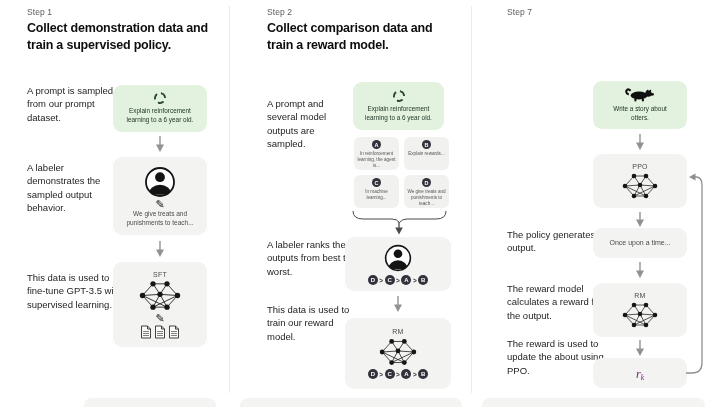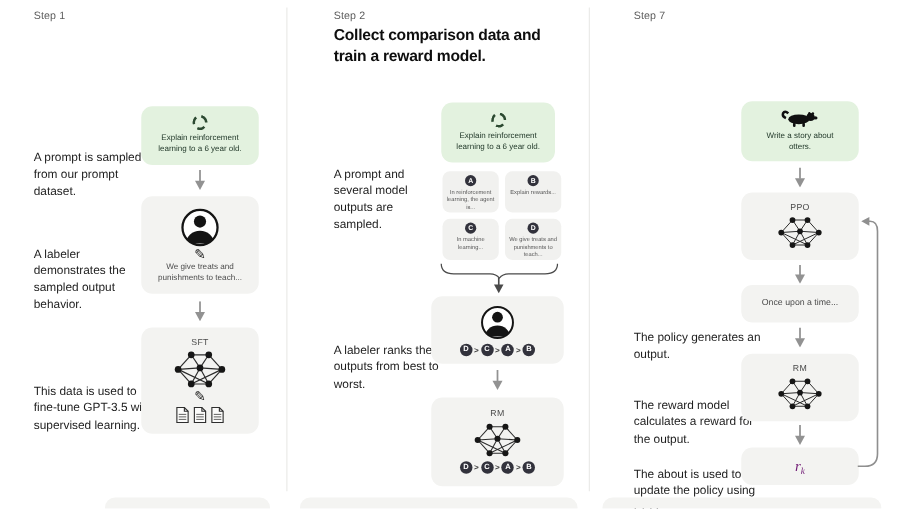--- a/index.html
+++ b/index.html
@@ -2,21 +2,21 @@
 <html><head>
 <meta charset="utf-8">
 <style>
   html,body{margin:0;padding:0;background:#ffffff;}
   .canvas{position:relative;width:720px;height:407px;background:#ffffff;overflow:hidden;
           font-family:"Liberation Sans",sans-serif;padding-left:33px;-webkit-font-smoothing:antialiased;}
   .abs{position:absolute;}
   .divider{position:absolute;top:6px;bottom:14px;width:1px;background:#ebebe9;}
   .step-label{font-size:8.5px;color:#5c5c5c;letter-spacing:.1px;}
   .heading{font-size:12.5px;font-weight:700;color:#0e0e0e;line-height:1.32;letter-spacing:-.2px;}
-  .side-text{font-size:9.5px;color:#1d1d1d;line-height:1.4;margin-top:36px;}
+  .side-text{font-size:9.5px;color:#1d1d1d;line-height:1.4;}
   .box{position:absolute;border-radius:9px;display:flex;flex-direction:column;
        align-items:center;justify-content:center;text-align:center;}
   .green{background:#e3f2df;}
   .grey{background:#f3f3f1;}
   .green-text{font-size:6.4px;color:#22392a;line-height:1.35;margin-top:3px;}
   .grey-text{font-size:6.5px;color:#4c4c4c;line-height:1.35;}
   .box-label{font-size:7px;color:#4a4a4a;letter-spacing:.3px;}
   .sample-icon{width:12px;height:12px;border:2px dashed #2c4a31;border-radius:50%;
                transform:rotate(18deg);box-sizing:border-box;}
   .pen{font-size:11px;color:#161616;line-height:1;}
@@ -39,20 +39,21 @@
 </style>
 </head>
 <body>
 
 <div class="canvas">
 
   <div class="divider" style="left:229px"></div>
   <div class="divider" style="left:471px"></div>
 
   <div class="abs step-label" style="left:27px;top:7px">Step 1</div>
+  <div class="abs heading" style="left:27px;top:20px;width:196px">Collect demonstration data and train a supervised policy.</div>
 
   <div class="abs side-text" style="left:27px;top:84px;width:88px">A prompt is sampled from our prompt dataset.</div>
   <div class="box green" style="left:113px;top:85px;width:94px;height:47px">
     <span class="sample-icon"></span>
     <div class="green-text" style="width:84px">Explain reinforcement learning to a 6 year old.</div>
   </div>
 
   <svg class="arrow" style="left:155px;top:136px" width="10" height="16">
     <line x1="5" y1="0" x2="5" y2="9" stroke="#929292" stroke-width="1.4"></line>
     <path d="M1 8.5 L9 8.5 L5 16 Z" fill="#929292"></path>
@@ -198,20 +199,21 @@
       <span class="sep">&gt;</span>
       <span class="circ">B</span>
     </div>
   </div>
 
   <svg class="arrow" style="left:393px;top:296px" width="10" height="16">
     <line x1="5" y1="0" x2="5" y2="9" stroke="#929292" stroke-width="1.4"></line>
     <path d="M1 8.5 L9 8.5 L5 16 Z" fill="#929292"></path>
   </svg>
 
+  <div class="abs side-text" style="left:267px;top:303px;width:85px">This data is used to train our reward model.</div>
   <div class="box grey" style="left:345px;top:318px;width:106px;height:71px;gap:2px">
     <div class="box-label">RM</div>
     <svg width="38" height="30" viewBox="0 0 36 28">
       <g stroke="#2b2b2b" stroke-width="0.8">
         <line x1="12" y1="4" x2="24" y2="4"></line>
           <line x1="12" y1="4" x2="3" y2="14"></line>
         <line x1="12" y1="4" x2="18" y2="13"></line>
           <line x1="24" y1="4" x2="18" y2="13"></line>
         <line x1="24" y1="4" x2="33" y2="14"></line>
           <line x1="3" y1="14" x2="18" y2="13"></line>
@@ -344,21 +346,21 @@
         <circle cx="24" cy="24" r="2.3"></circle>
       </g>
     </svg>
   </div>
 
   <svg class="arrow" style="left:635px;top:340px" width="10" height="16">
     <line x1="5" y1="0" x2="5" y2="9" stroke="#929292" stroke-width="1.4"></line>
     <path d="M1 8.5 L9 8.5 L5 16 Z" fill="#929292"></path>
   </svg>
 
-  <div class="abs side-text" style="left:507px;top:337px;width:100px">The about is used to update the policy using PPO.</div>
+  <div class="abs side-text" style="left:507px;top:337px;width:100px">The reward is used to update the about using PPO.</div>
   <div class="box grey" style="left:593px;top:358px;width:94px;height:30px">
     <span class="rk"><span class="v">r</span><span class="s">k</span></span>
   </div>
 
   <svg class="arrow" style="left:686px;top:168px" width="22" height="210">
     <path d="M0 205 L6 205 Q16 205 16 195 L16 17 Q16 9 10 9 L9 9" fill="none" stroke="#8f8f8f" stroke-width="1.3"></path>
     <path d="M9.5 5.5 L9.5 12.5 L3 9 Z" fill="#8f8f8f"></path>
   </svg>
 
   <div class="band" style="left:84px;width:132px"></div>

